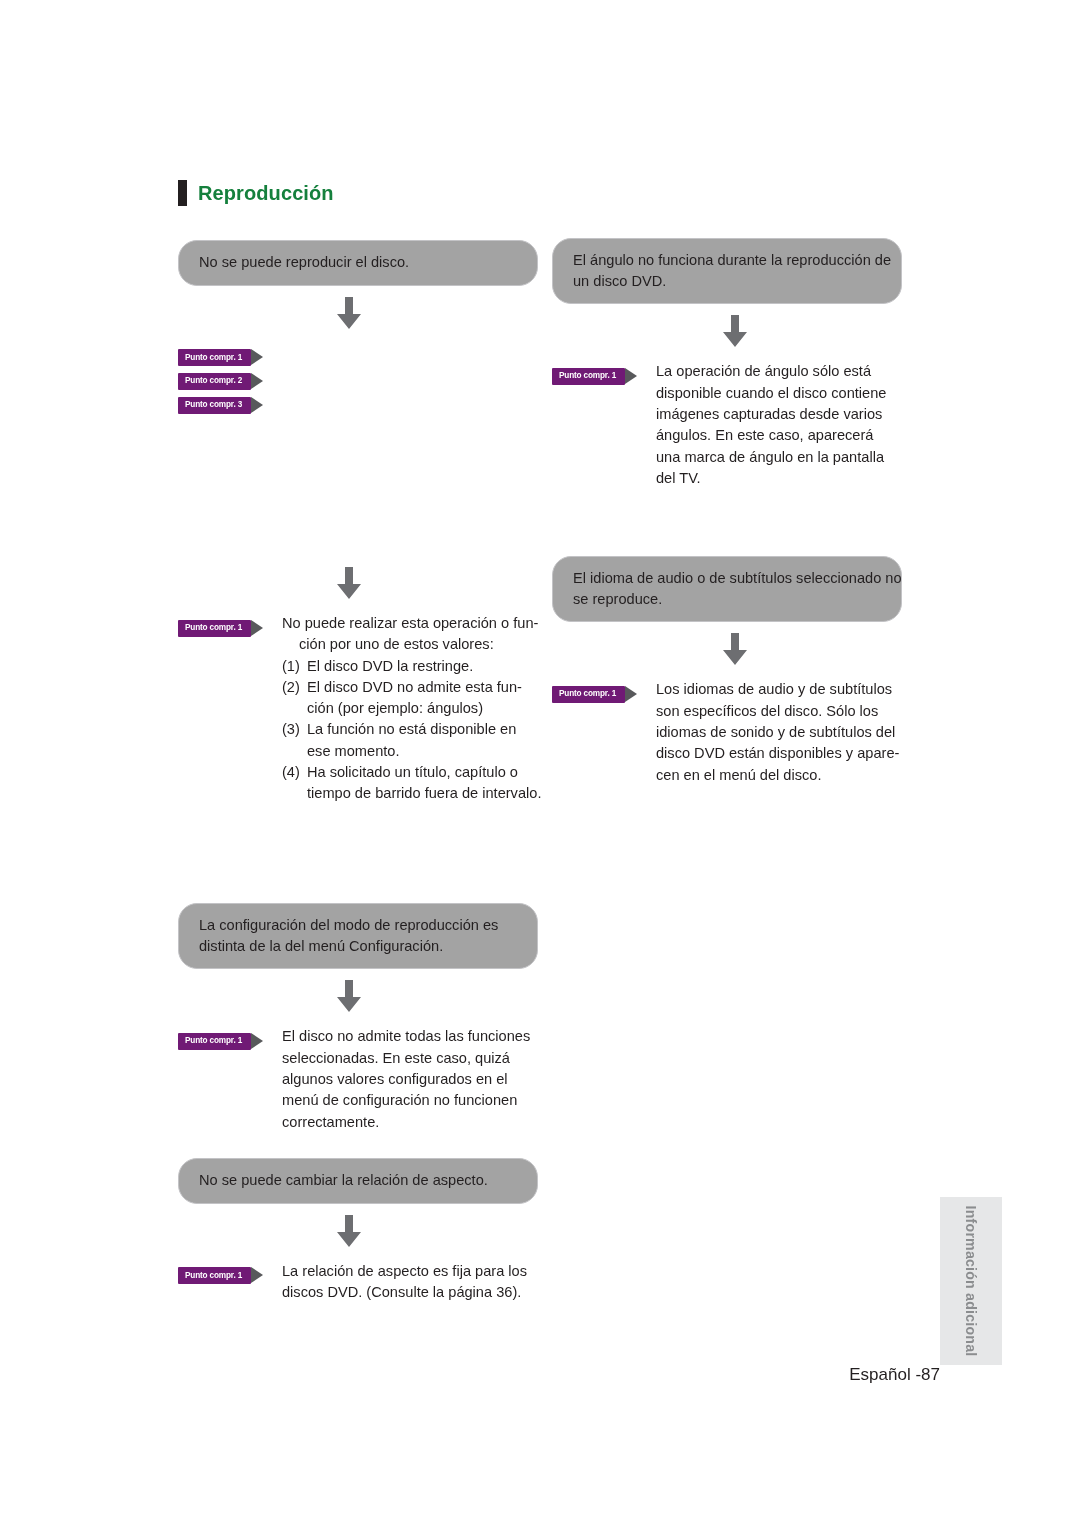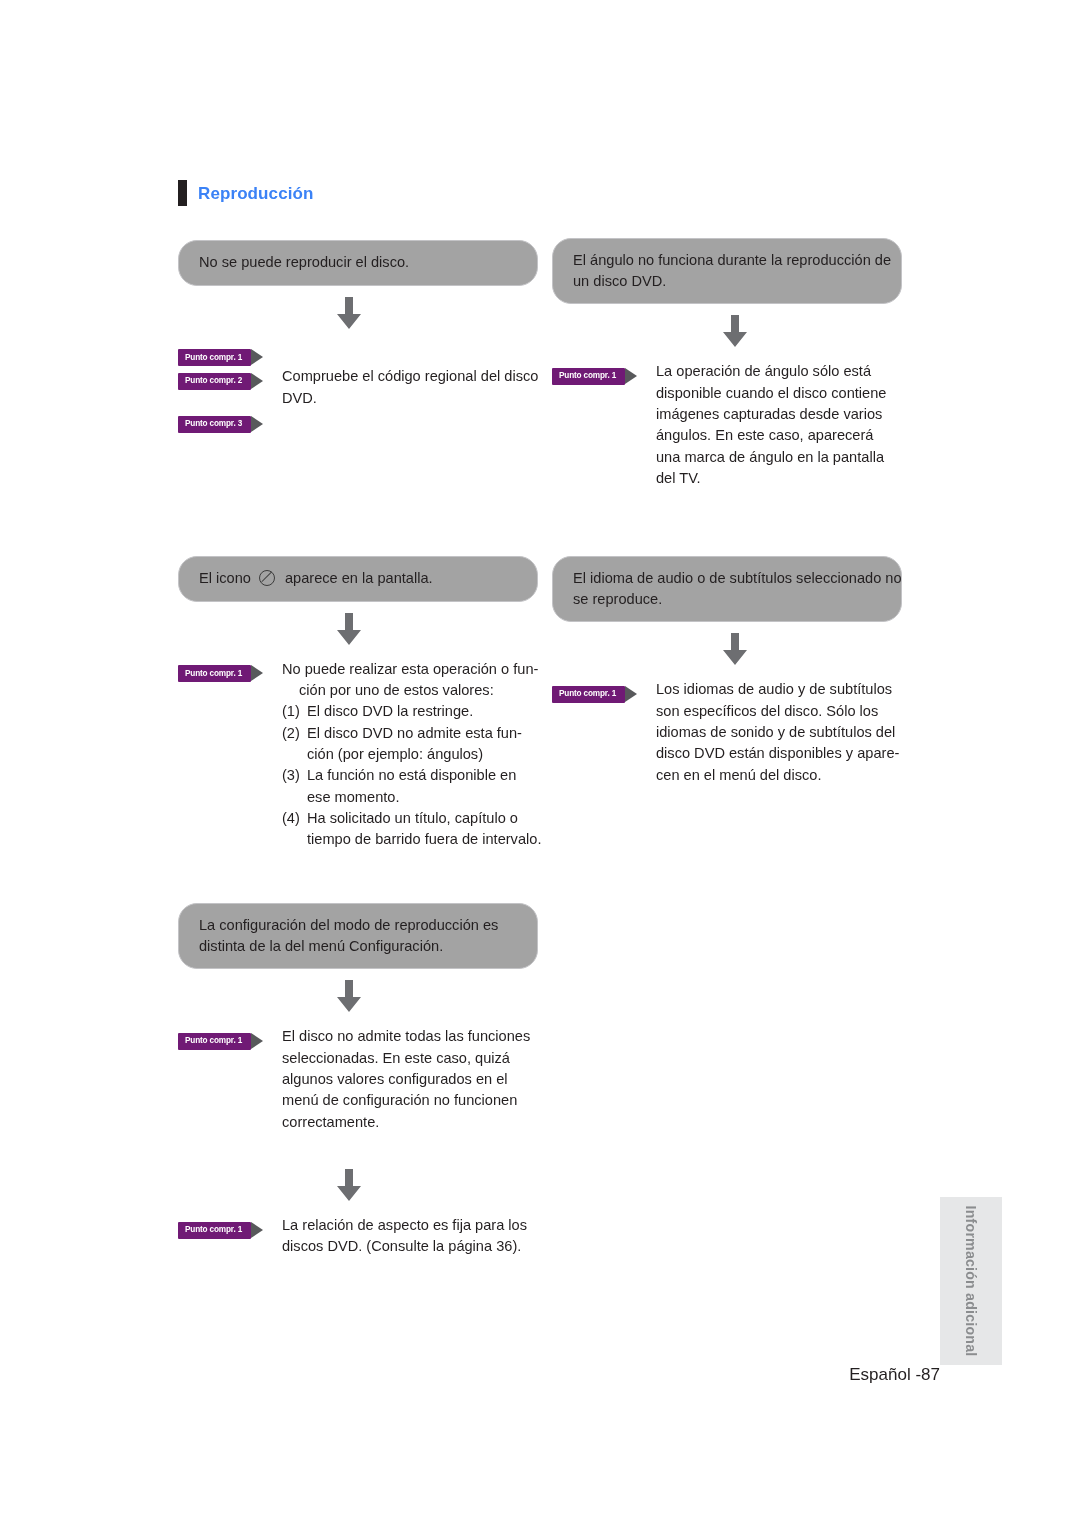--- a/index.html
+++ b/index.html
@@ -31,24 +31,24 @@
     align-items: center;
     gap: 11px;
   }
   .heading-bar {
     width: 9px;
     height: 26px;
     background: #231f20;
     flex: none;
   }
   .heading-text {
-    font-size: 17px;
+    font-size: 20px;
     font-weight: bold;
     letter-spacing: 0.1px;
-    color: #3b82f6;
+    color: #15803d;
     line-height: 1;
   }
 
   
   .col {
     position: absolute;
     width: 360px;
   }
   .col-left  { left: 178px; }
   .col-right { left: 552px; }
@@ -212,24 +212,20 @@
     <div class="answers">
       <div class="answer-row">
         <div class="badge-cell">
           <span class="badge">Punto compr. 1</span>
         </div>
       </div>
       <div class="answer-row">
         <div class="badge-cell">
           <span class="badge">Punto compr. 2</span>
         </div>
-        <div class="answer-text">
-          <span class="ln">Compruebe el código regional del disco</span>
-          <span class="ln">DVD.</span>
-        </div>
       </div>
       <div class="answer-row">
         <div class="badge-cell">
           <span class="badge">Punto compr. 3</span>
         </div>
       </div>
     </div>
   </div>
 
   <div class="col col-right" style="top:238px;width:350px">
@@ -253,27 +249,20 @@
           <span class="ln">imágenes capturadas desde varios</span>
           <span class="ln">ángulos. En este caso, aparecerá</span>
           <span class="ln">una marca de ángulo en la pantalla</span>
           <span class="ln">del TV.</span>
         </div>
       </div>
     </div>
   </div>
 
   <div class="col col-left" style="top:556px">
-    <div class="bubble">
-      <span class="bubble-inline">
-        <span>El icono</span>
-        <span class="no-icon"></span>
-        <span>aparece en la pantalla.</span>
-      </span>
-    </div>
     <div class="arrow-wrap left-align">
       <svg class="down-arrow" width="30" height="33" viewBox="0 0 30 33">
         <path d="M11 0 h8 v17 h8 L15 32 L3 17 h8 Z" fill="#6d6e71"></path>
       </svg>
     </div>
     <div class="answers">
       <div class="answer-row">
         <div class="badge-cell">
           <span class="badge">Punto compr. 1</span>
         </div>
@@ -360,20 +349,23 @@
           <span class="ln">seleccionadas. En este caso, quizá</span>
           <span class="ln">algunos valores configurados en el</span>
           <span class="ln">menú de configuración no funcionen</span>
           <span class="ln">correctamente.</span>
         </div>
       </div>
     </div>
   </div>
 
   <div class="col col-left" style="top:1158px">
+    <div class="bubble">
+      <span class="bubble-line">No se puede cambiar la relación de aspecto.</span>
+    </div>
     <div class="arrow-wrap left-align">
       <svg class="down-arrow" width="30" height="33" viewBox="0 0 30 33">
         <path d="M11 0 h8 v17 h8 L15 32 L3 17 h8 Z" fill="#6d6e71"></path>
       </svg>
     </div>
     <div class="answers">
       <div class="answer-row">
         <div class="badge-cell">
           <span class="badge">Punto compr. 1</span>
         </div>

